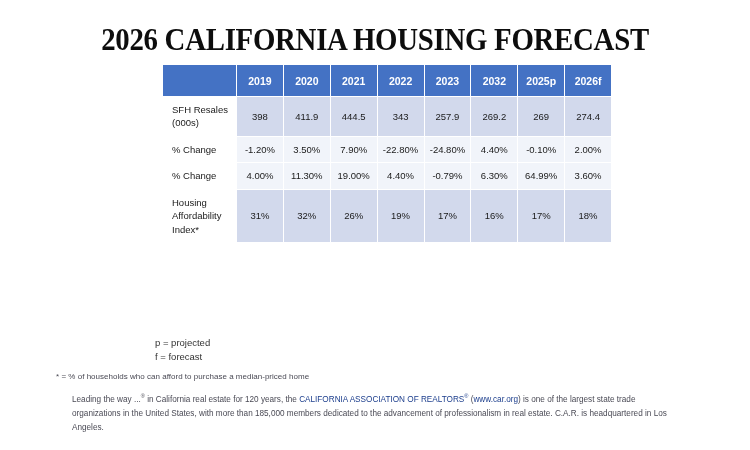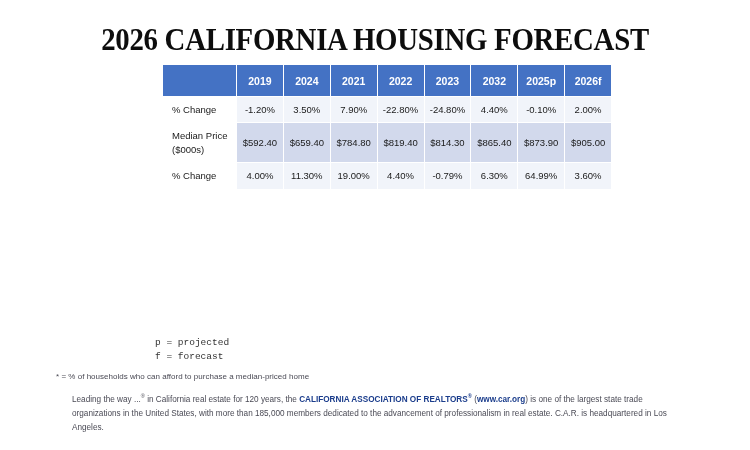--- a/index.html
+++ b/index.html
@@ -79,21 +79,20 @@
   tr.row-plain  th, tr.row-plain  td { background: #F1F4FA; margin-top: 36px; }
 
   
   #legend-block {
     position: absolute;
     left: 155px;
     top: 336px;
     font-size: 9.5px;
     color: #333333;
     line-height: 1.52;
-    font-family: Liberation Mono, monospace;
   }
 
   
   #asterisk-note {
     position: absolute;
     left: 56px;
     top: 372px;
     font-size: 8px;
     color: #4a4a55;
     letter-spacing: 0.02px;
@@ -105,85 +104,96 @@
     left: 72px;
     top: 392px;
     width: 612px;
     font-size: 8.2px;
     color: #4a4a55;
     line-height: 1.75;
     text-align: left;
   }
   #disclaimer .brand {
     color: #1B3D8C;
-    font-weight: bold;
+    font-weight: normal;
   }
   #disclaimer sup {
     font-size: 5.6px;
     vertical-align: super;
   }
 </style>
 </head>
 <body>
 
 <div id="page-title">2026 CALIFORNIA HOUSING FORECAST</div>
 
 <table id="forecast-table">
   <thead>
     <tr>
       <th class="corner-cell"></th>
       <th>2019</th>
-      <th>2024</th>
+      <th>2020</th>
       <th>2021</th>
       <th>2022</th>
       <th>2023</th>
       <th>2032</th>
       <th>2025p</th>
       <th>2026f</th>
     </tr>
   </thead>
   <tbody>
 
+    <tr class="row-shaded">
+      <th class="row-label">SFH Resales (000s)</th>
+      <td class="data-cell">398</td>
+      <td class="data-cell">411.9</td>
+      <td class="data-cell">444.5</td>
+      <td class="data-cell">343</td>
+      <td class="data-cell">257.9</td>
+      <td class="data-cell">269.2</td>
+      <td class="data-cell">269</td>
+      <td class="data-cell">274.4</td>
+    </tr>
 
     <tr class="row-plain">
       <th class="row-label">% Change</th>
       <td class="data-cell">-1.20%</td>
       <td class="data-cell">3.50%</td>
       <td class="data-cell">7.90%</td>
       <td class="data-cell">-22.80%</td>
       <td class="data-cell">-24.80%</td>
       <td class="data-cell">4.40%</td>
       <td class="data-cell">-0.10%</td>
       <td class="data-cell">2.00%</td>
     </tr>
 
-    <tr class="row-shaded">
-      <th class="row-label">Median Price ($000s)</th>
-      <td class="data-cell">$592.40</td>
-      <td class="data-cell">$659.40</td>
-      <td class="data-cell">$784.80</td>
-      <td class="data-cell">$819.40</td>
-      <td class="data-cell">$814.30</td>
-      <td class="data-cell">$865.40</td>
-      <td class="data-cell">$873.90</td>
-      <td class="data-cell">$905.00</td>
-    </tr>
 
     <tr class="row-plain">
       <th class="row-label">% Change</th>
       <td class="data-cell">4.00%</td>
       <td class="data-cell">11.30%</td>
       <td class="data-cell">19.00%</td>
       <td class="data-cell">4.40%</td>
       <td class="data-cell">-0.79%</td>
       <td class="data-cell">6.30%</td>
       <td class="data-cell">64.99%</td>
       <td class="data-cell">3.60%</td>
     </tr>
 
+    <tr class="row-shaded">
+      <th class="row-label">Housing Affordability Index*</th>
+      <td class="data-cell">31%</td>
+      <td class="data-cell">32%</td>
+      <td class="data-cell">26%</td>
+      <td class="data-cell">19%</td>
+      <td class="data-cell">17%</td>
+      <td class="data-cell">16%</td>
+      <td class="data-cell">17%</td>
+      <td class="data-cell">18%</td>
+    </tr>
 
 
   </tbody>
 </table>
 
 <div id="legend-block">
   <div>p = projected</div>
   <div>f = forecast</div>
 </div>
 

